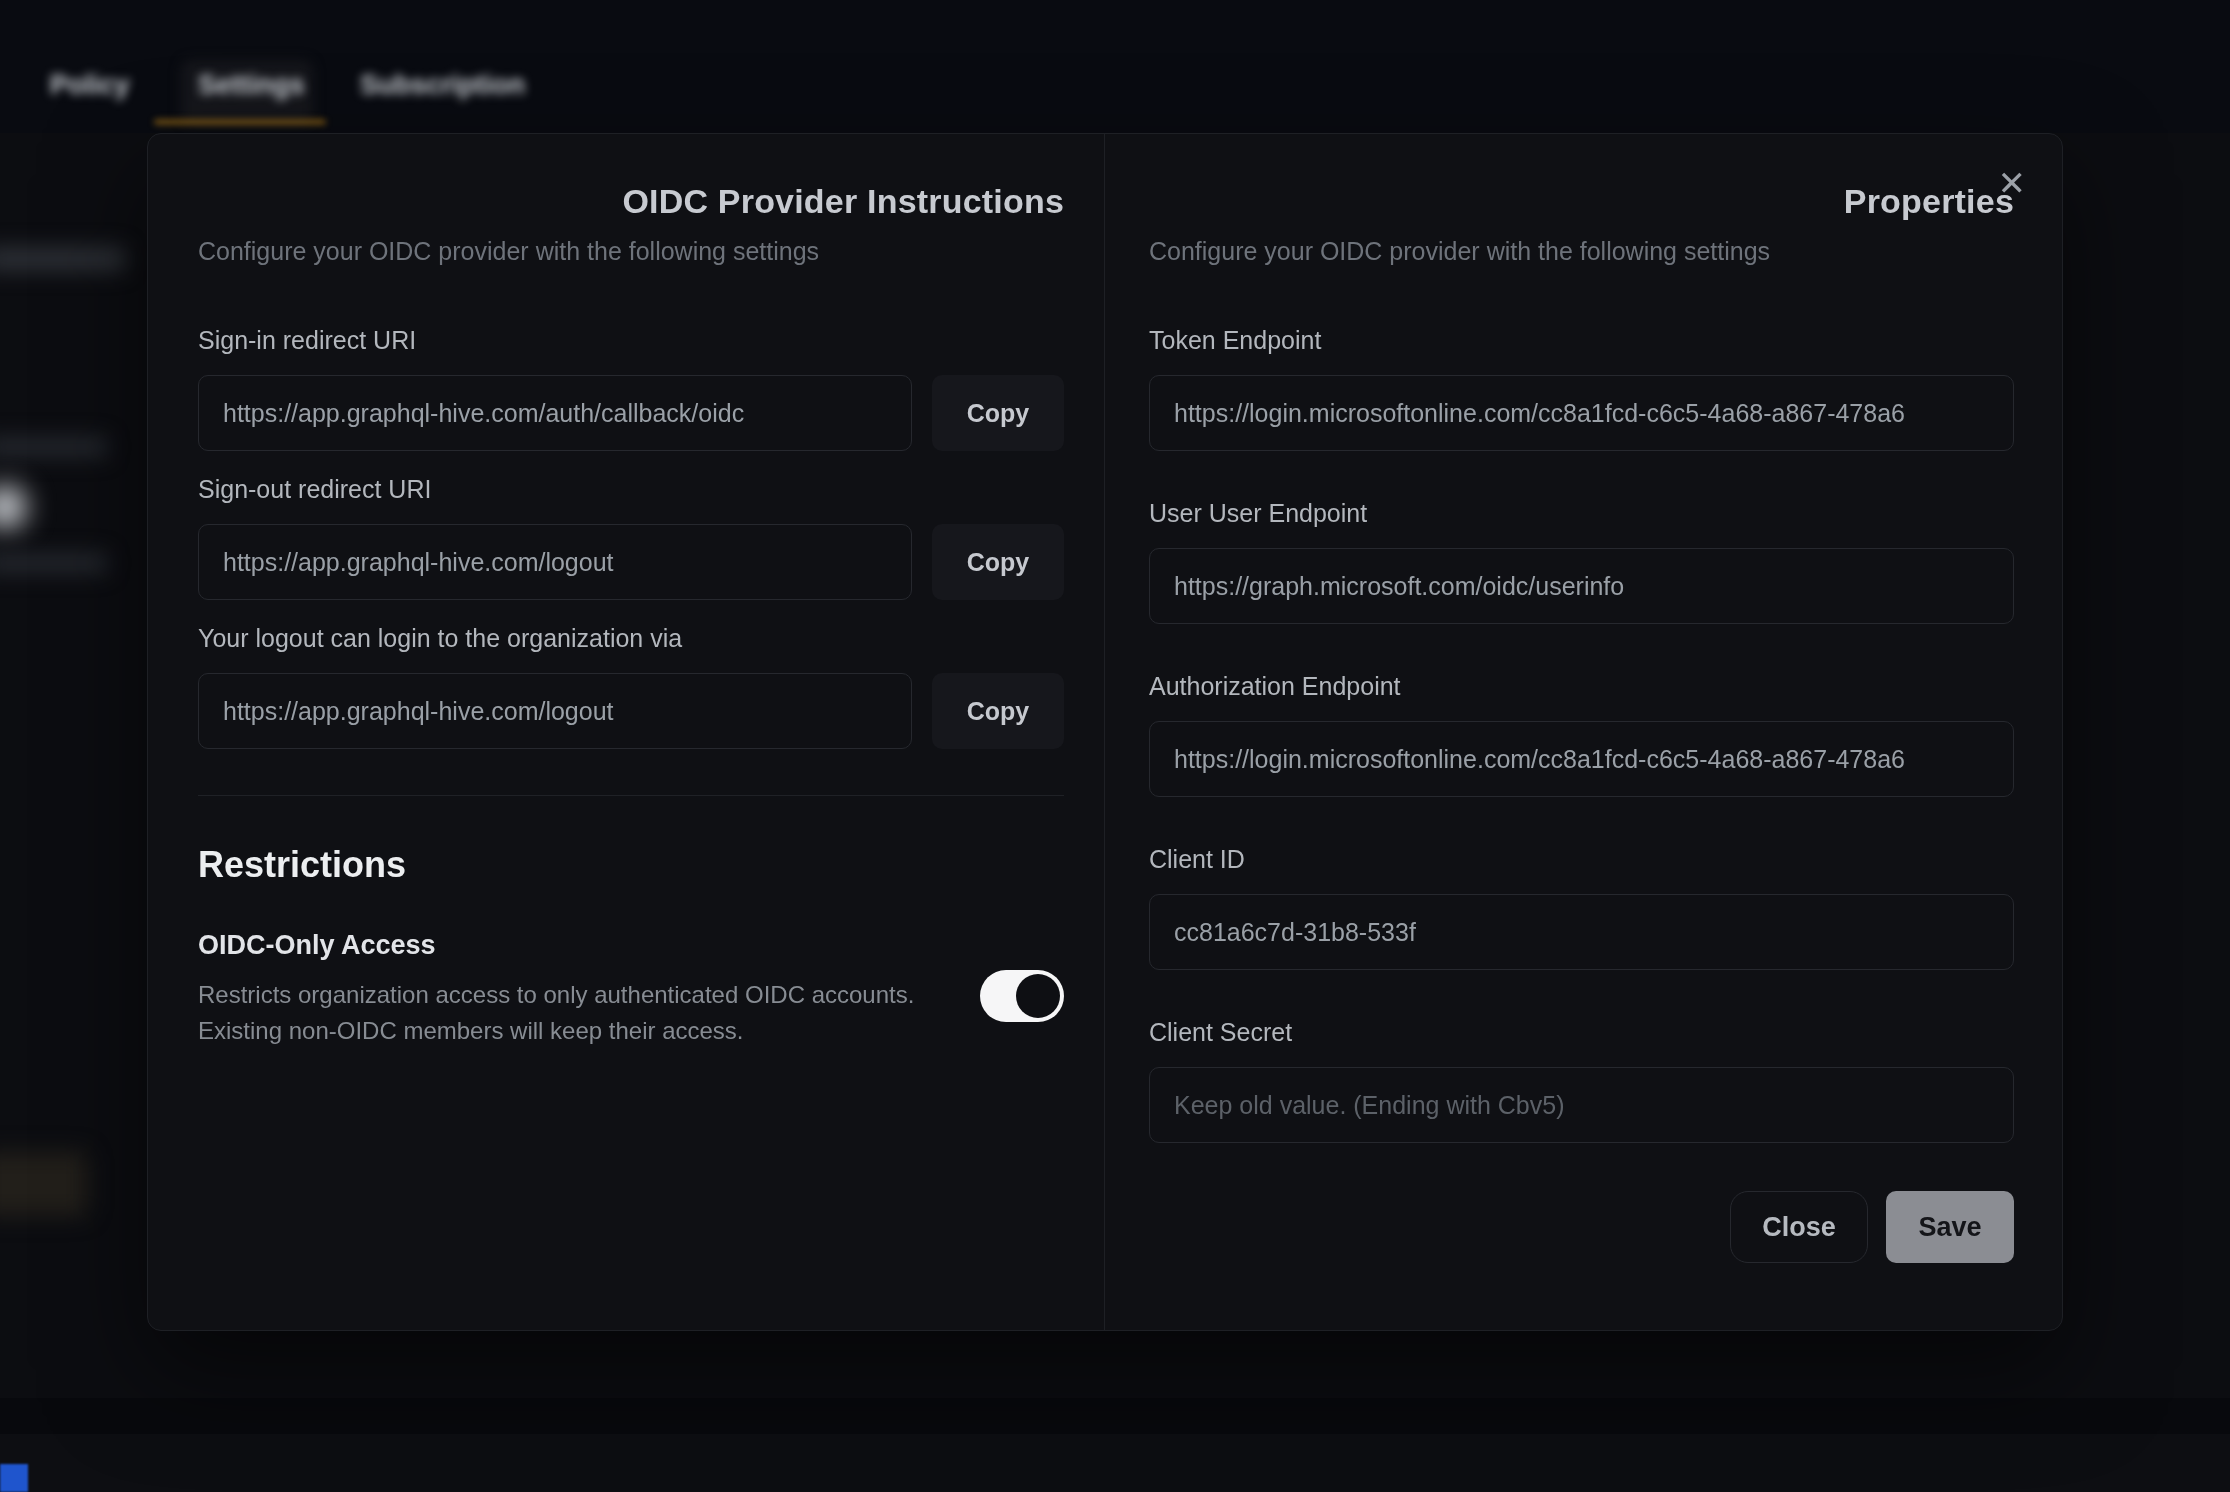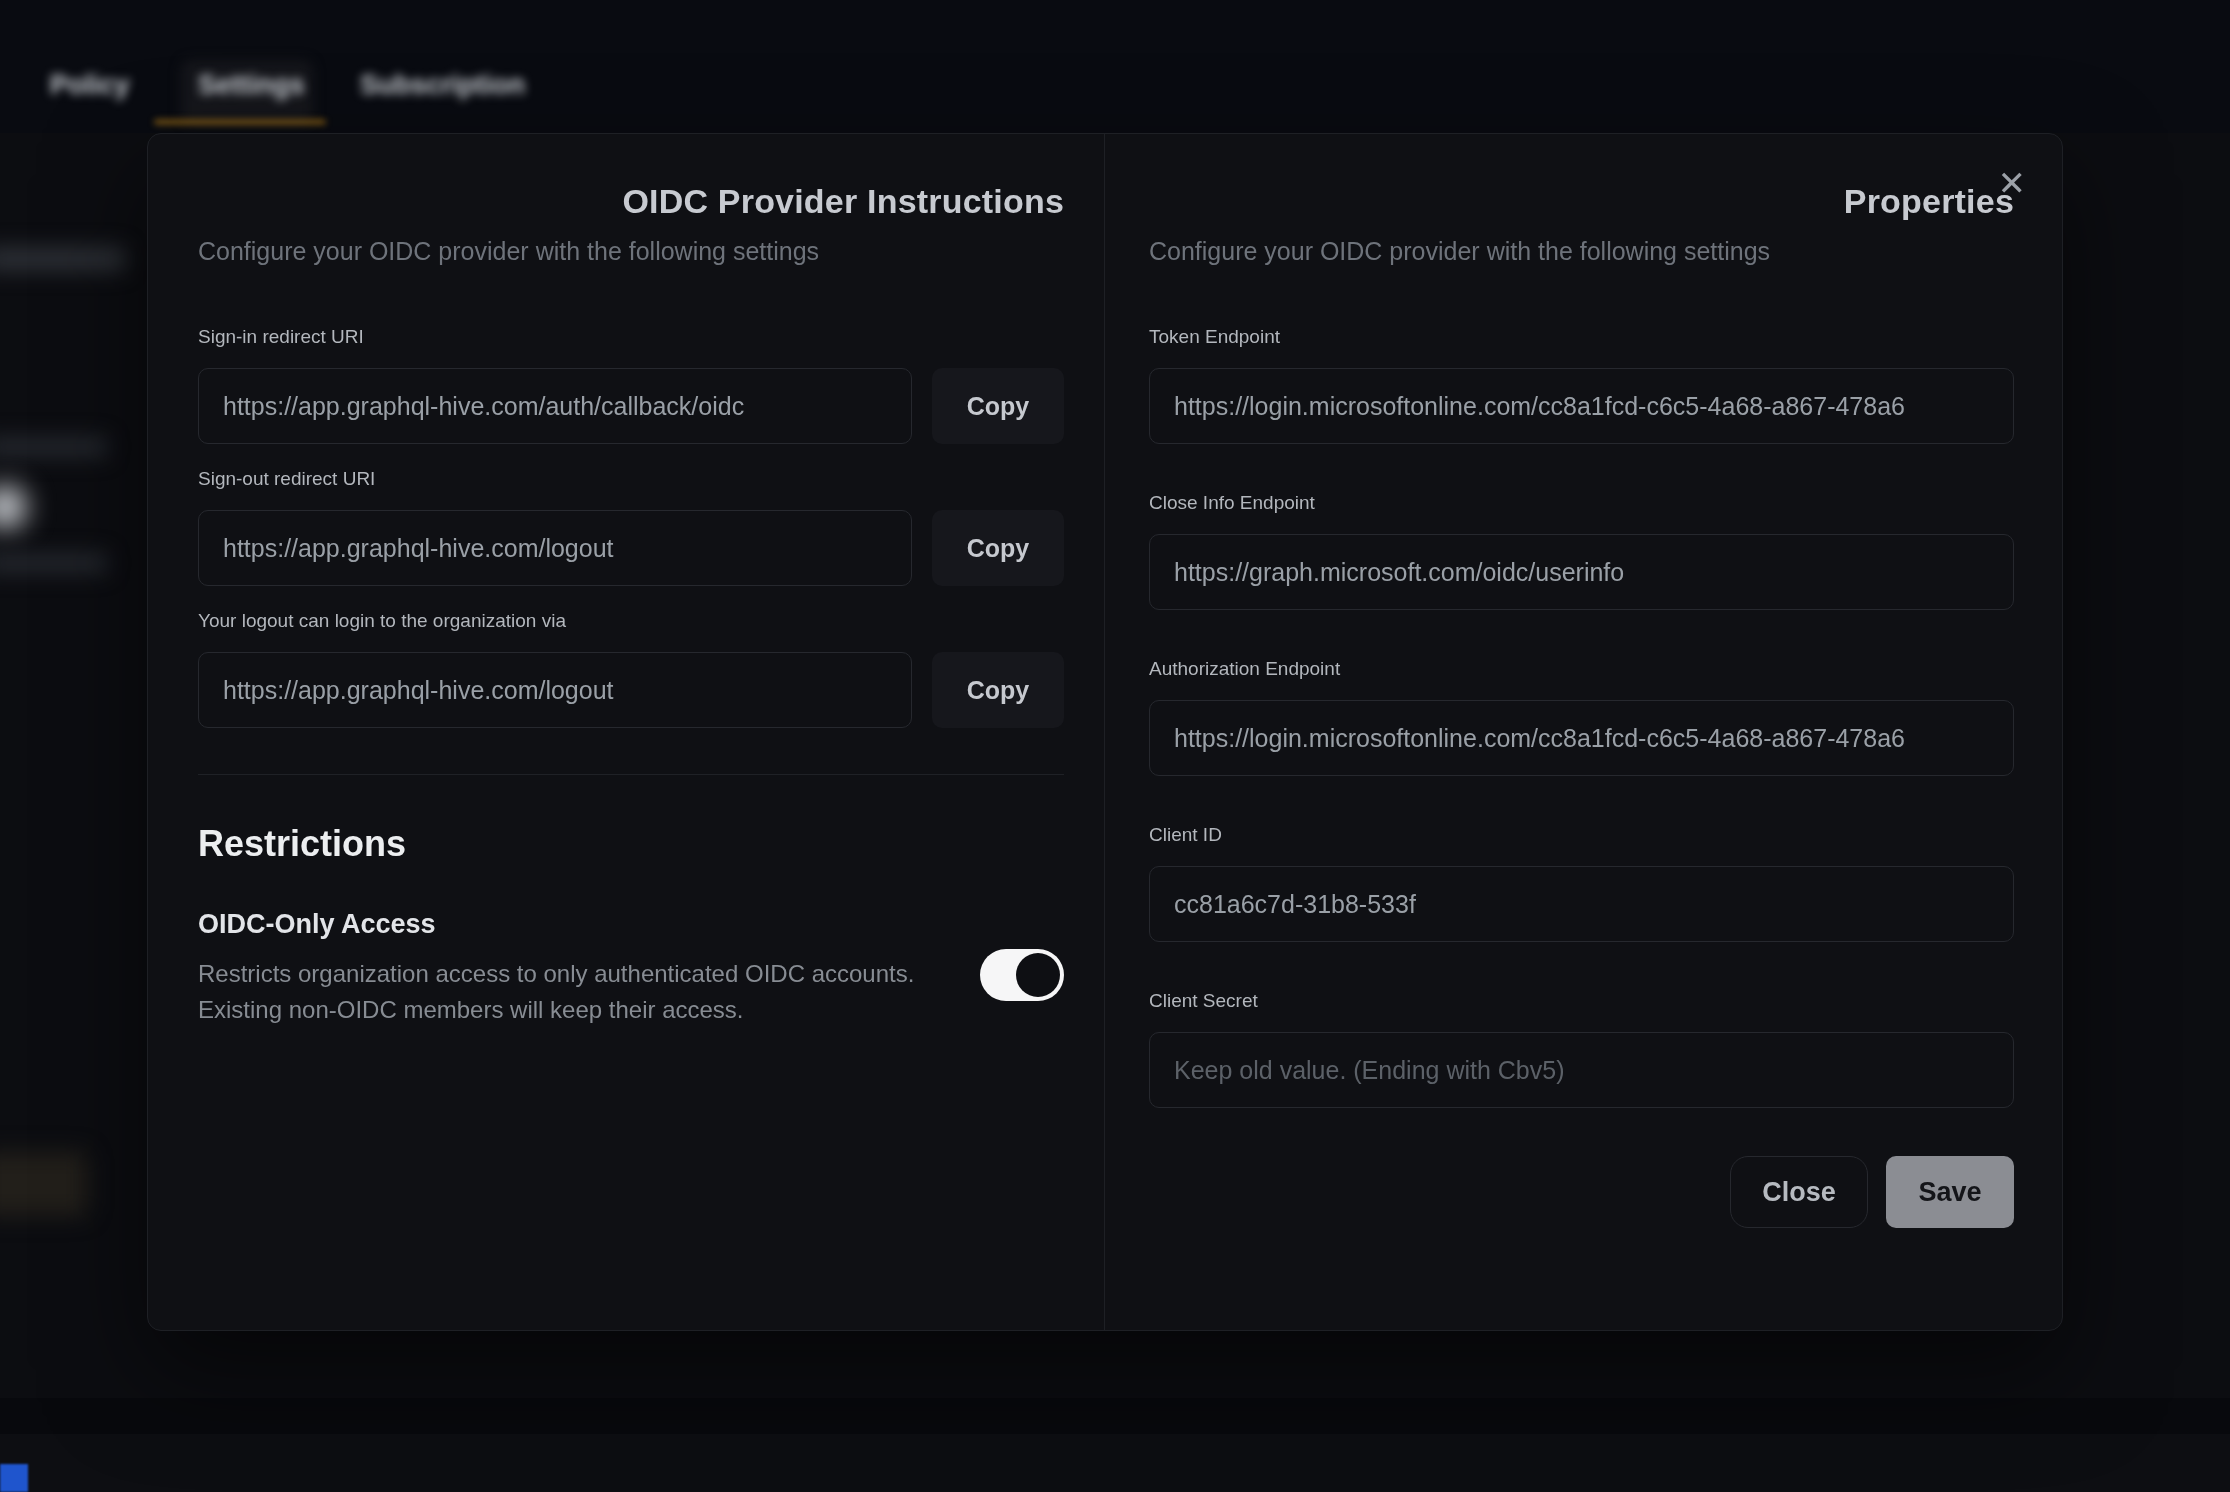--- a/index.html
+++ b/index.html
@@ -35,21 +35,21 @@
        color:#9ba0a7;background:none;border:none;cursor:pointer;padding:8px;
        font-family:"Liberation Sans",sans-serif;}
 
   .col{box-sizing:border-box;}
   .col.left{width:957px;border-right:1px solid #1e2025;padding:48px 40px 0 50px;}
   .col.right{flex:1;padding:48px 48px 0 44px;}
 
   h1{font-size:34px;font-weight:600;color:#c7cad0;margin:0 0 16px;letter-spacing:.2px;text-align:right;}
   .subtitle{font-size:25px;color:#6e737b;margin:0 0 60px;}
 
-  .fgroup label{display:block;font-size:19px;color:#b3b7bd;margin-bottom:20px;font-weight:500;}
+  .fgroup label{display:block;font-size:25px;color:#b3b7bd;margin-bottom:20px;font-weight:500;}
   .fgroup.lg{margin-bottom:24px;}
   .fgroup.rg{margin-bottom:48px;}
   .row{display:flex;gap:20px;}
   input.box{height:76px;background:transparent;border:1px solid #26282e;border-radius:10px;
        color:#9aa0a7;font-size:25px;padding:0 24px;box-sizing:border-box;outline:none;
        font-family:"Liberation Sans",sans-serif;width:100%;min-width:0;}
   input.box::placeholder{color:#5c6168;opacity:1;}
   .row input.box{flex:1;}
   .copy-btn{width:132px;height:76px;flex:0 0 132px;background:#16171c;border:none;
        border-radius:10px;color:#c6c9cf;font-size:25px;font-weight:600;cursor:pointer;
@@ -146,21 +146,21 @@
   <div class="col right">
     <h1>Properties</h1>
     <p class="subtitle">Configure your OIDC provider with the following settings</p>
 
     <div class="fgroup rg">
       <label>Token Endpoint</label>
       <input class="box" type="text" value="https://login.microsoftonline.com/cc8a1fcd-c6c5-4a68-a867-478a6" style="">
     </div>
 
     <div class="fgroup rg">
-      <label>Close Info Endpoint</label>
+      <label>User User Endpoint</label>
       <input class="box" type="text" value="https://graph.microsoft.com/oidc/userinfo" style="">
     </div>
 
     <div class="fgroup rg">
       <label>Authorization Endpoint</label>
       <input class="box" type="text" value="https://login.microsoftonline.com/cc8a1fcd-c6c5-4a68-a867-478a6" style="">
     </div>
 
     <div class="fgroup rg">
       <label>Client ID</label>

